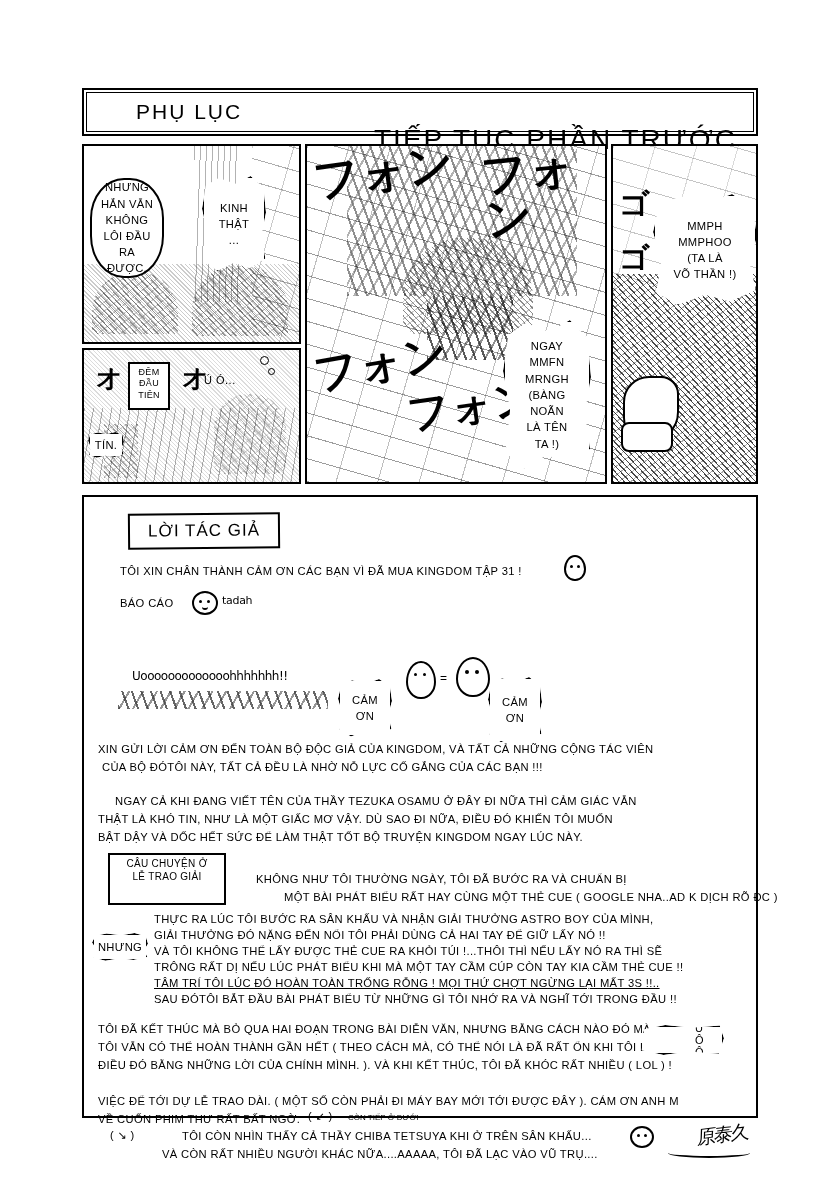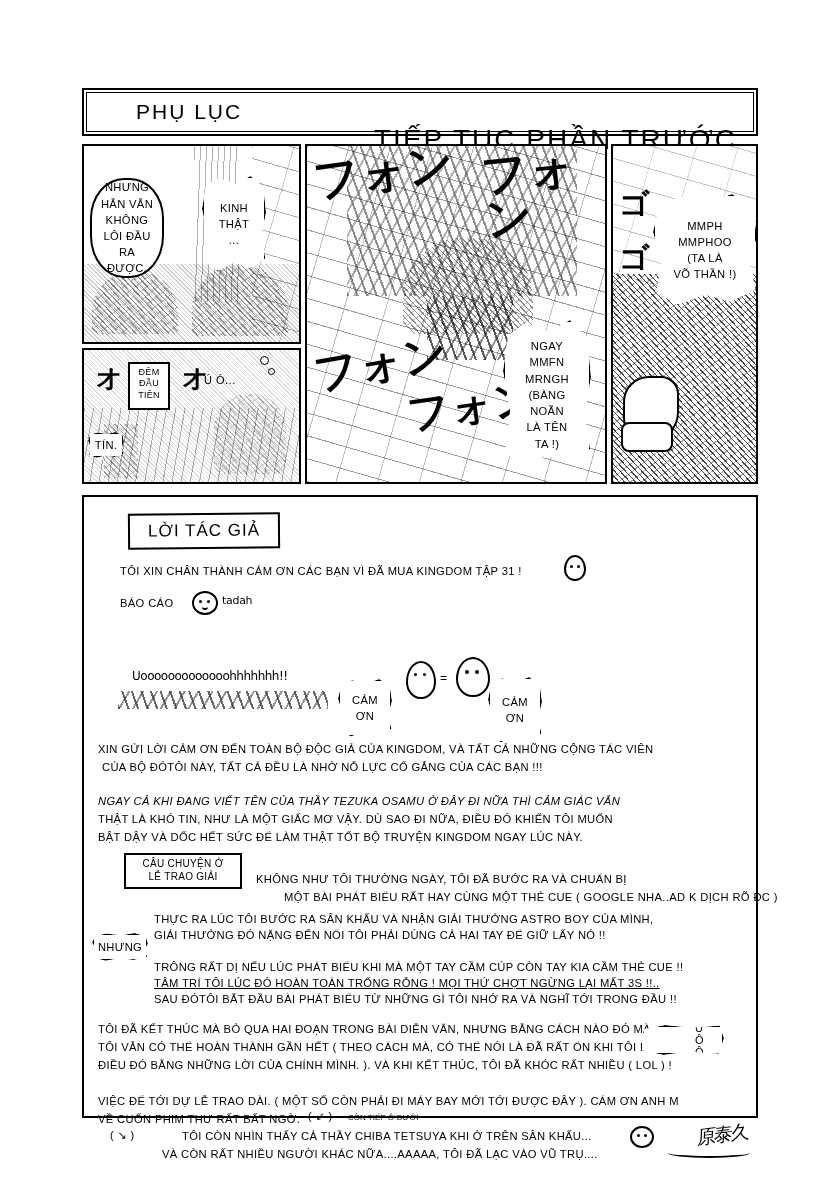--- a/index.html
+++ b/index.html
@@ -292,38 +292,39 @@
     </div>
 
     <div class="balloon jag" style="left:404px;top:156px;width:54px;height:66px;font-size:11px;">
       <span class="ln" style="position:relative;z-index:3">CẢM</span>
       <span class="ln" style="position:relative;z-index:3">ƠN</span>
     </div>
 
     <div class="tx ln" style="left:14px;top:244px;">XIN GỬI LỜI CẢM ƠN ĐẾN TOÀN BỘ ĐỘC GIẢ CỦA KINGDOM, VÀ TẤT CẢ NHỮNG CỘNG TÁC VIÊN</div>
     <div class="tx ln" style="left:18px;top:262px;">CỦA BỘ ĐÓTÔI NÀY, TẤT CẢ ĐỀU LÀ NHỜ NỖ LỰC CỐ GẮNG CỦA CÁC BẠN !!!</div>
 
-    <div class="tx ln" style="left:14px;top:296px;font-style:italic;">NGAY CẢ KHI ĐANG VIẾT TÊN CỦA THẦY TEZUKA OSAMU Ở ĐÂY ĐI NỮA THÌ CẢM GIÁC VẪN</div>
+    <div class="tx ln" style="left:31px;top:296px;">NGAY CẢ KHI ĐANG VIẾT TÊN CỦA THẦY TEZUKA OSAMU Ở ĐÂY ĐI NỮA THÌ CẢM GIÁC VẪN</div>
     <div class="tx ln" style="left:14px;top:314px;">THẬT LÀ KHÓ TIN, NHƯ LÀ MỘT GIẤC MƠ VẬY. DÙ SAO ĐI NỮA, ĐIỀU ĐÓ KHIẾN TÔI MUỐN</div>
     <div class="tx ln" style="left:14px;top:332px;">BẬT DẬY VÀ DỐC HẾT SỨC ĐỂ LÀM THẬT TỐT BỘ TRUYỆN KINGDOM NGAY LÚC NÀY.</div>
 
-    <div class="tagbox" style="left:40px;top:356px;width:118px;height:36px;">
+    <div class="tagbox" style="left:24px;top:356px;width:118px;height:52px;">
       <span>CÂU CHUYỆN Ở</span><br>
       <span>LỄ TRAO GIẢI</span>
     </div>
 
     <div class="tx ln" style="left:172px;top:374px;">KHÔNG NHƯ TÔI THƯỜNG NGÀY, TÔI ĐÃ BƯỚC RA VÀ CHUẨN BỊ</div>
     <div class="tx ln" style="left:200px;top:392px;">MỘT BÀI PHÁT BIỂU RẤT HAY CÙNG MỘT THẺ CUE ( GOOGLE NHA..AD K DỊCH RÕ ĐC )</div>
 
     <div class="balloon jag" style="left:8px;top:412px;width:56px;height:28px;font-size:10px;">
       <span class="ln" style="position:relative;z-index:3">NHƯNG</span>
     </div>
 
     <div class="tx ln" style="left:70px;top:414px;">THỰC RA LÚC TÔI BƯỚC RA SÂN KHẤU VÀ NHẬN GIẢI THƯỞNG ASTRO BOY CỦA MÌNH,</div>
     <div class="tx ln" style="left:70px;top:430px;">GIẢI THƯỞNG ĐÓ NẶNG ĐẾN NỔI TÔI PHẢI DÙNG CẢ HAI TAY ĐỂ GIỮ LẤY NÓ !!</div>
+    <div class="tx ln" style="left:70px;top:446px;">VÀ TÔI KHÔNG THỂ LẤY ĐƯỢC THẺ CUE RA KHỎI TÚI !...THÔI THÌ NẾU LẤY NÓ RA THÌ SẼ</div>
     <div class="tx ln" style="left:70px;top:462px;">TRÔNG RẤT DỊ NẾU LÚC PHÁT BIỂU KHI MÀ MỘT TAY CẦM CÚP CÒN TAY KIA CẦM THẺ CUE !!</div>
     <div class="tx ln" style="left:70px;top:478px;text-decoration:underline;">TÂM TRÍ TÔI LÚC ĐÓ HOÀN TOÀN TRỐNG RỖNG ! MỌI THỨ CHỢT NGỪNG LẠI MẤT 3S !!..</div>
     <div class="tx ln" style="left:70px;top:494px;">SAU ĐÓTÔI BẮT ĐẦU BÀI PHÁT BIỂU TỪ NHỮNG GÌ TÔI NHỚ RA VÀ NGHĨ TỚI TRONG ĐẦU !!</div>
 
     <div class="tx ln" style="left:14px;top:524px;">TÔI ĐÃ KẾT THÚC MÀ BỎ QUA HAI ĐOẠN TRONG BÀI DIỄN VĂN, NHƯNG BẰNG CÁCH NÀO ĐÓ MÀ</div>
     <div class="tx ln" style="left:14px;top:542px;">TÔI VẪN CÓ THỂ HOÀN THÀNH GẦN HẾT ( THEO CÁCH MÀ, CÓ THỂ NÓI LÀ ĐÃ RẤT ỔN KHI TÔI LÀM</div>
     <div class="tx ln" style="left:14px;top:560px;">ĐIỀU ĐÓ BẰNG NHỮNG LỜI CỦA CHÍNH MÌNH. ). VÀ KHI KẾT THÚC, TÔI ĐÃ KHÓC RẤT NHIỀU ( LOL ) !</div>
     <div class="tx ln" style="left:14px;top:596px;">VIỆC ĐỂ TỚI DỰ LỄ TRAO DÀI. ( MỘT SỐ CÒN PHẢI ĐI MÁY BAY MỚI TỚI ĐƯỢC ĐÂY ). CÁM ƠN ANH M</div>
     <div class="tx ln" style="left:14px;top:614px;">VỀ CUỐN PHIM THƯ RẤT BẤT NGỜ.</div>
 

